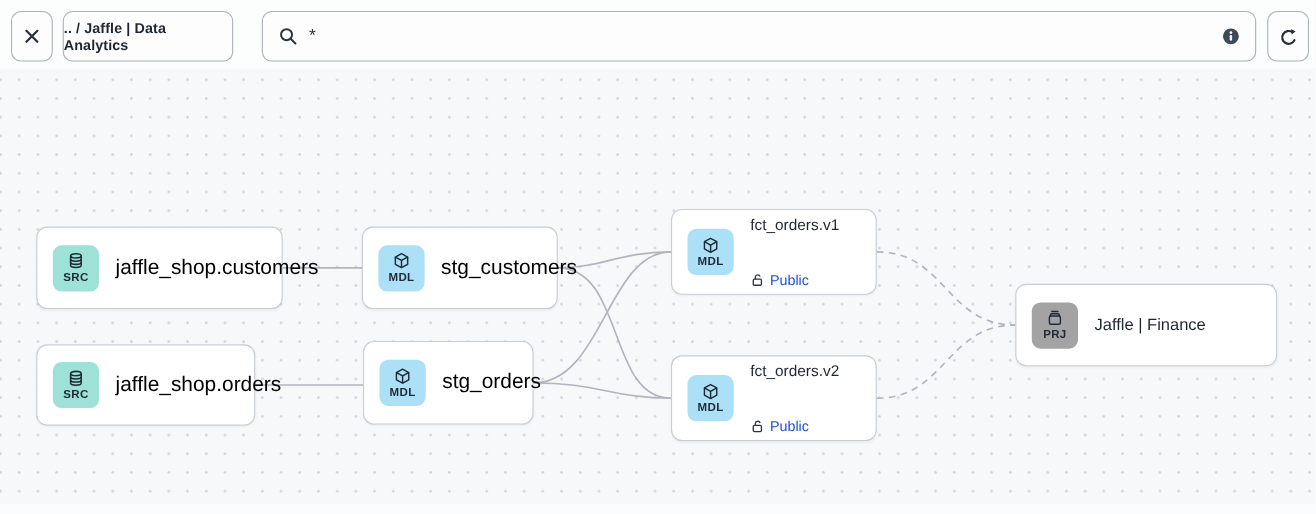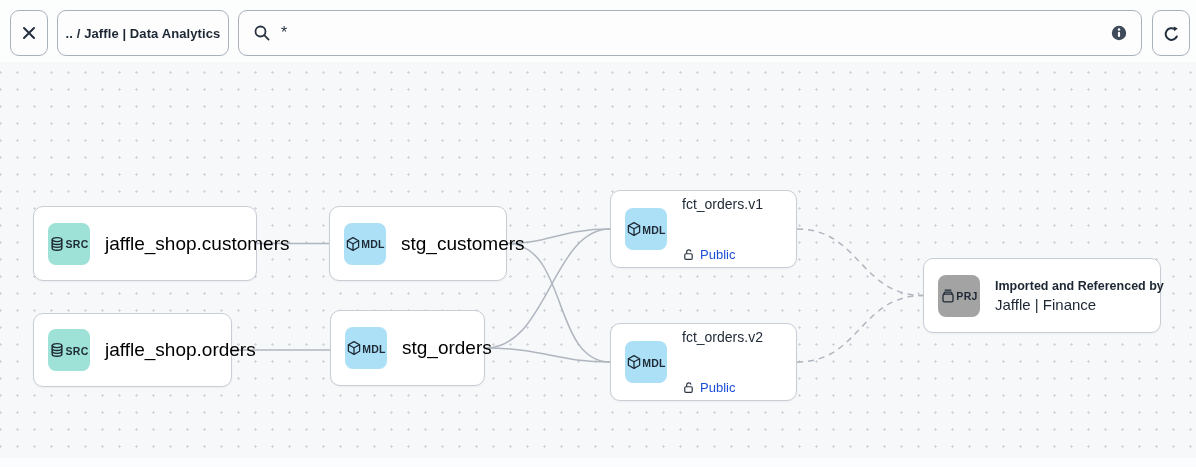--- a/index.html
+++ b/index.html
@@ -12,21 +12,21 @@
   }
 
   
   .topbar { position:absolute; left:0; top:0; width:1196px; height:62px; background:#FCFDFD; z-index:5; }
   .tb-box {
     position:absolute; top:10px; height:46px; background:#FDFDFE;
     border:1px solid #A9B1BD; border-radius:9px;
     display:flex; align-items:center; justify-content:center;
   }
   .close-btn   { left:10px;  width:38px;  cursor:pointer; }
-  .crumb-btn   { left:57px;  width:172px; cursor:pointer; font-size:13px; font-weight:700; letter-spacing:.1px; }
+  .crumb-btn   { left:57px;  width:155px; cursor:pointer; font-size:13px; font-weight:700; letter-spacing:.1px; }
   .search-box  { left:238px; width:904px; justify-content:flex-start; padding:0 14px; gap:10px; }
   .refresh-btn { left:1152px;width:38px;  cursor:pointer; }
   .search-input {
     flex:1; border:none; outline:none; background:transparent;
     font-family:"Liberation Sans", sans-serif; font-size:16px; color:#2A3440; height:100%;
   }
   .icon { display:inline-flex; align-items:center; justify-content:center; }
   .info-btn { cursor:pointer; margin-left:8px; }
 
   
@@ -46,21 +46,21 @@
   
   .node {
     position:absolute; background:#FFFFFF;
     border:1px solid #C8CDD6; border-radius:10px;
     display:flex; align-items:center; gap:15px; padding:0 14px;
     box-shadow:0 1px 2px rgba(30,42,54,0.05);
     cursor:pointer;
   }
   .badge {
     width:42px; height:42px; border-radius:8px; flex:0 0 42px;
-    display:flex; flex-direction:row; align-items:center; justify-content:center;
+    display:flex; flex-direction:column; align-items:center; justify-content:center;
     color:#1E2A36;
   }
   .badge .btxt { font-size:10.5px; font-weight:700; letter-spacing:.3px; margin-top:1px; }
   .nlabel { font-size:19px; white-space:nowrap; color:#000000; }
   .ncol { display:flex; flex-direction:column; justify-content:center; gap:3px; }
   .ntitle { font-size:14px; white-space:nowrap; color:#1C2733; }
   .nsub { display:flex; gap:5px; font-size:13px; color:#1d4ed8;margin-top:32px; }
   .eyebrow { font-size:12.5px; font-weight:700; white-space:nowrap; }
   .ptitle { font-size:15px; white-space:nowrap; }
 </style>
@@ -234,19 +234,18 @@
       <span class="icon">
         <svg width="16" height="16" viewBox="0 0 16 16" fill="none" stroke="#1E2A36" stroke-width="1.3" stroke-linecap="round">
           <path d="M5.2 2.2 H10.8"></path>
           <path d="M4 6.2 V5.4 A1.2 1.2 0 0 1 5.2 4.2 H10.8 A1.2 1.2 0 0 1 12 5.4 V6.2"></path>
           <rect x="3" y="6.2" width="10" height="7.6" rx="1.4"></rect>
         </svg>
       </span>
       <span class="btxt">PRJ</span>
     </div>
     <div class="ncol">
-      <div class="eyebrow">Imported and Referenced by</div>
       <div class="ptitle">Jaffle | Finance</div>
     </div>
   </div>
 
   <div class="bottom-strip"></div>
 </div>
 
 </body></html>

